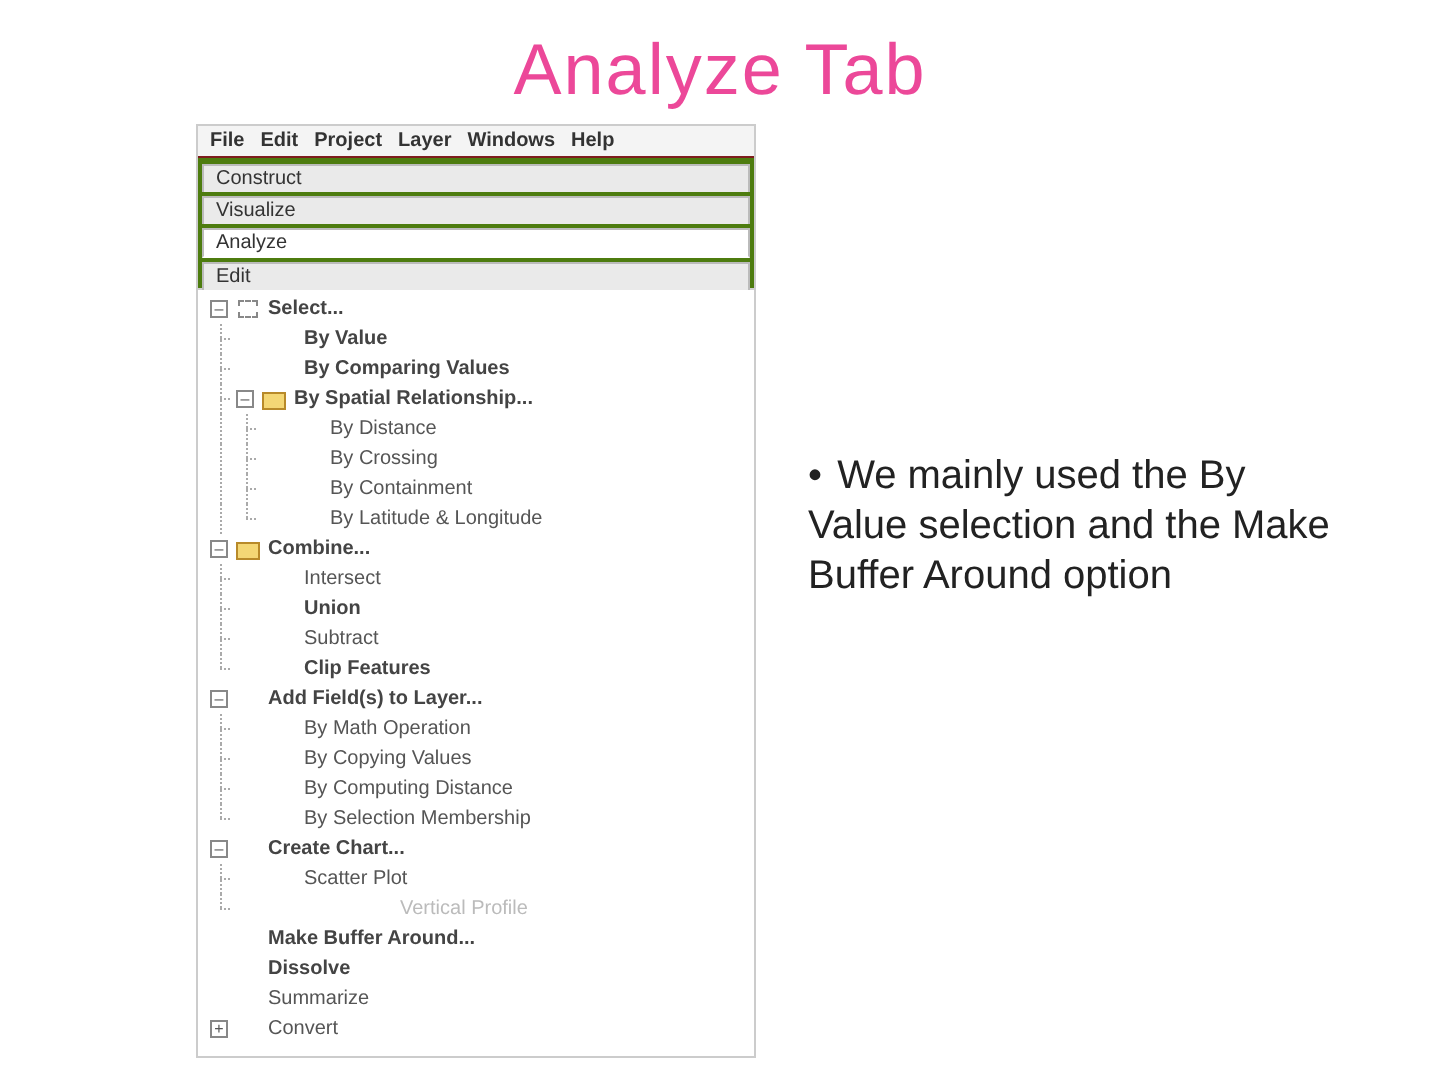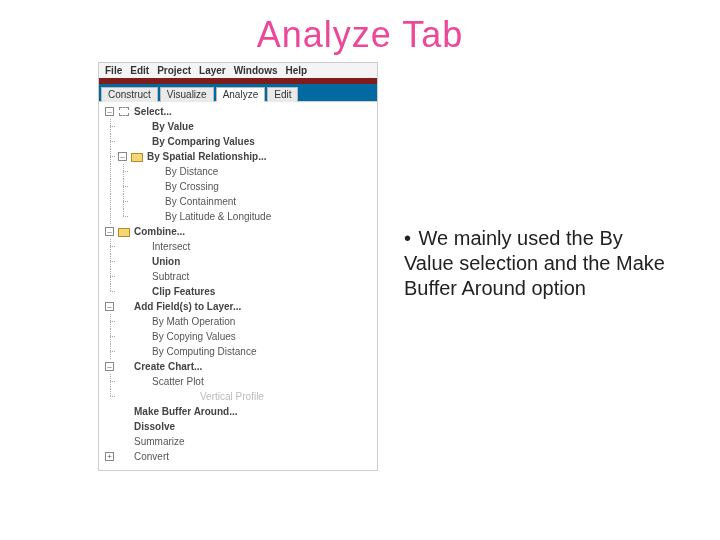--- a/index.html
+++ b/index.html
@@ -25,36 +25,37 @@
     top: 62px;
     left: 98px;
     width: 280px;
     background: #fff;
     border: 1px solid #ccc;
     font-size: 10px;
     color: #333;
   }
   .menubar {
     display: flex;
-    border-bottom: 6px solid #7f1d1d;
+    border-bottom: 1px solid #7f1d1d;
     padding: 1px 2px;
     background: #f4f4f4;
   }
   .menubar span {
     padding: 1px 4px;
     font-size: 10px;
     font-weight: bold;
     cursor: default;
   }
   .tabbar {
     display: flex;
     gap: 2px;
     border-bottom: 1px solid #d0d0d0;
     padding: 2px 2px 0 2px;
-    background: #0369a1;
+    background: #4d7c0f;
+    flex-direction: column;
   }
   .tabbar .tab {
     border: 1px solid #bbb;
     border-bottom: none;
     background: #eaeaea;
     padding: 1px 6px;
     font-size: 10px;
     cursor: default;
     position: relative;
     top: 1px;
@@ -289,20 +290,26 @@
           <div class="indent"></div>
         <div class="ico i-copy"></div>
         <span class="lbl normal">By Copying Values</span>
       </div>
       <div class="row">
         <div class="conn branch"></div>
           <div class="indent"></div>
         <div class="ico i-dist"></div>
         <span class="lbl normal">By Computing Distance</span>
       </div>
+      <div class="row">
+        <div class="conn branch last"></div>
+          <div class="indent"></div>
+        <div class="ico i-sel"></div>
+        <span class="lbl normal">By Selection Membership</span>
+      </div>
 
       <div class="row">
         <div class="twisty">–</div>
         <div class="ico i-chart"></div>
         <span class="lbl">Create Chart...</span>
       </div>
       <div class="row">
         <div class="conn branch"></div>
           <div class="indent"></div>
         <div class="ico i-scat"></div>

